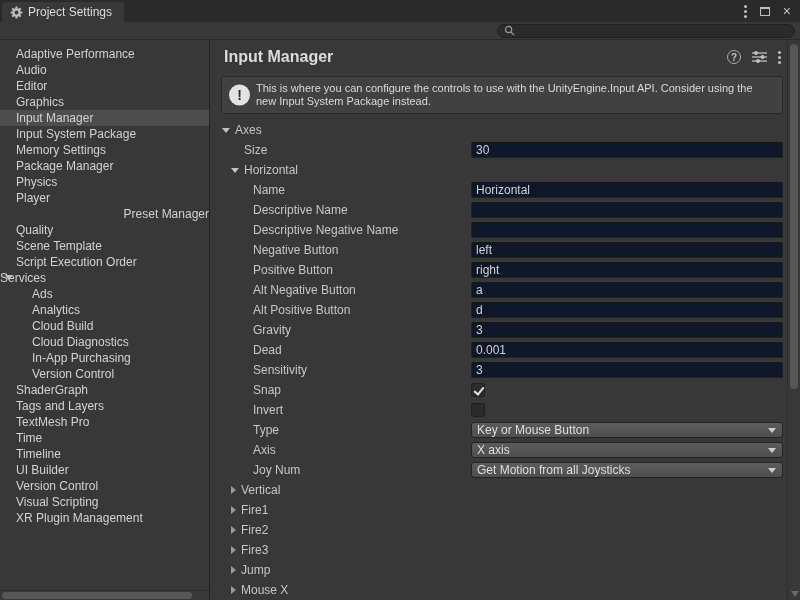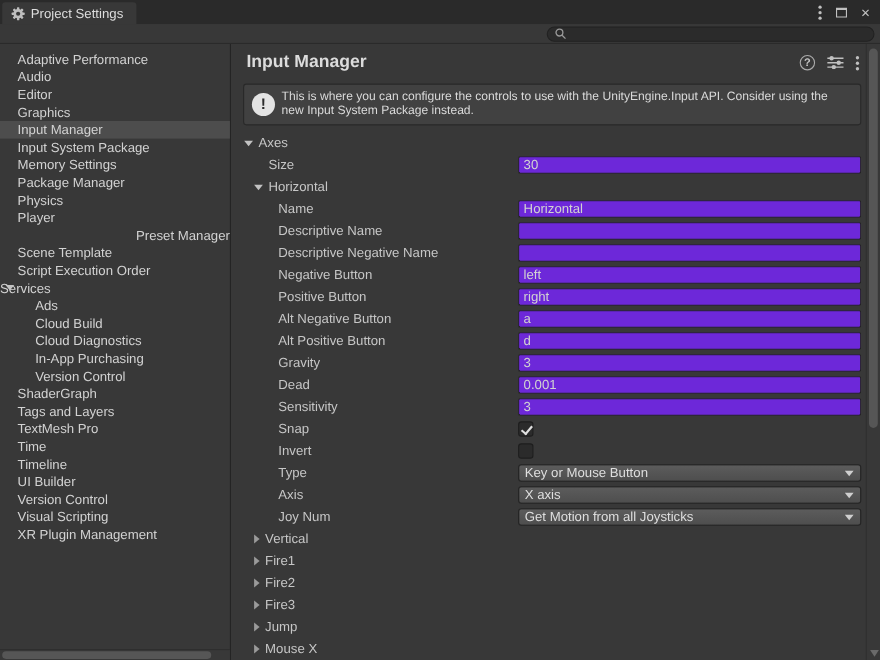--- a/index.html
+++ b/index.html
@@ -72,21 +72,21 @@
   .row-head { display:flex; align-items:center; height:100%; white-space:nowrap; }
   .tri { width:0; height:0; flex:none; margin-right:5px; }
   .tri-down { border-left:4px solid transparent; border-right:4px solid transparent;
               border-top:5px solid #C2C2C2; }
   .tri-right { border-top:4px solid transparent; border-bottom:4px solid transparent;
                border-left:5px solid #9A9A9A; }
   .tri-spacer { width:8px; height:1px; flex:none; margin-right:5px; }
   .row-label { color:#C6C6C6; font-size:12px; }
   .row-value { position:absolute; left:261px; right:4px; top:2px; height:16px;
                display:flex; align-items:center; }
-  .textfield { flex:1; height:16px; background:#6d28d9; border:1px solid #212121; border-top-color:#171717;
+  .textfield { flex:1; height:16px; background:#0f172a; border:1px solid #212121; border-top-color:#171717;
                border-radius:2px; padding:0 4px; font-size:12px; line-height:14px; color:#D2D2D2;
                white-space:nowrap; overflow:hidden; }
   .checkbox { width:14px; height:14px; flex:none; background:#2B2B2B; border:1px solid #1E1E1E;
               border-radius:3px; position:relative; }
   .checkbox.checked::after { content:""; position:absolute; left:4px; top:1px; width:4px; height:8px;
               border:solid #E0E0E0; border-width:0 2px 2px 0; transform:rotate(40deg); }
   .dropdown { flex:1; height:16px; background:linear-gradient(#5C5C5C,#4E4E4E); border:1px solid #242424;
               border-radius:3px; display:flex; align-items:center; padding:0 6px 0 5px; color:#DFDFDF;
               font-size:12px; }
   .dd-label { flex:1; white-space:nowrap; overflow:hidden; }
@@ -150,24 +150,26 @@
           <div class="sb-item" style="padding-left: 16px;"><span>Audio</span></div>
           <div class="sb-item" style="padding-left: 16px;"><span>Editor</span></div>
           <div class="sb-item" style="padding-left: 16px;"><span>Graphics</span></div>
           <div class="sb-item selected" style="padding-left: 16px;"><span>Input Manager</span></div>
           <div class="sb-item" style="padding-left: 16px;"><span>Input System Package</span></div>
           <div class="sb-item" style="padding-left: 16px;"><span>Memory Settings</span></div>
           <div class="sb-item" style="padding-left: 16px;"><span>Package Manager</span></div>
           <div class="sb-item" style="padding-left: 16px;"><span>Physics</span></div>
           <div class="sb-item" style="padding-left: 16px;"><span>Player</span></div>
           <div class="sb-item" style="padding-left: 16px; text-align: right;"><span>Preset Manager</span></div>
+          <div class="sb-item" style="padding-left: 16px;"><span>Quality</span></div>
           <div class="sb-item" style="padding-left: 16px;"><span>Scene Template</span></div>
           <div class="sb-item" style="padding-left: 16px;"><span>Script Execution Order</span></div>
           <div class="sb-item" style=""><span class="sb-arrow"></span><span>Services</span></div>
           <div class="sb-item" style="padding-left: 32px;"><span>Ads</span></div>
+          <div class="sb-item" style="padding-left: 32px;"><span>Analytics</span></div>
           <div class="sb-item" style="padding-left: 32px;"><span>Cloud Build</span></div>
           <div class="sb-item" style="padding-left: 32px;"><span>Cloud Diagnostics</span></div>
           <div class="sb-item" style="padding-left: 32px;"><span>In-App Purchasing</span></div>
           <div class="sb-item" style="padding-left: 32px;"><span>Version Control</span></div>
           <div class="sb-item" style="padding-left: 16px;"><span>ShaderGraph</span></div>
           <div class="sb-item" style="padding-left: 16px;"><span>Tags and Layers</span></div>
           <div class="sb-item" style="padding-left: 16px;"><span>TextMesh Pro</span></div>
           <div class="sb-item" style="padding-left: 16px;"><span>Time</span></div>
           <div class="sb-item" style="padding-left: 16px;"><span>Timeline</span></div>
           <div class="sb-item" style="padding-left: 16px;"><span>UI Builder</span></div>

